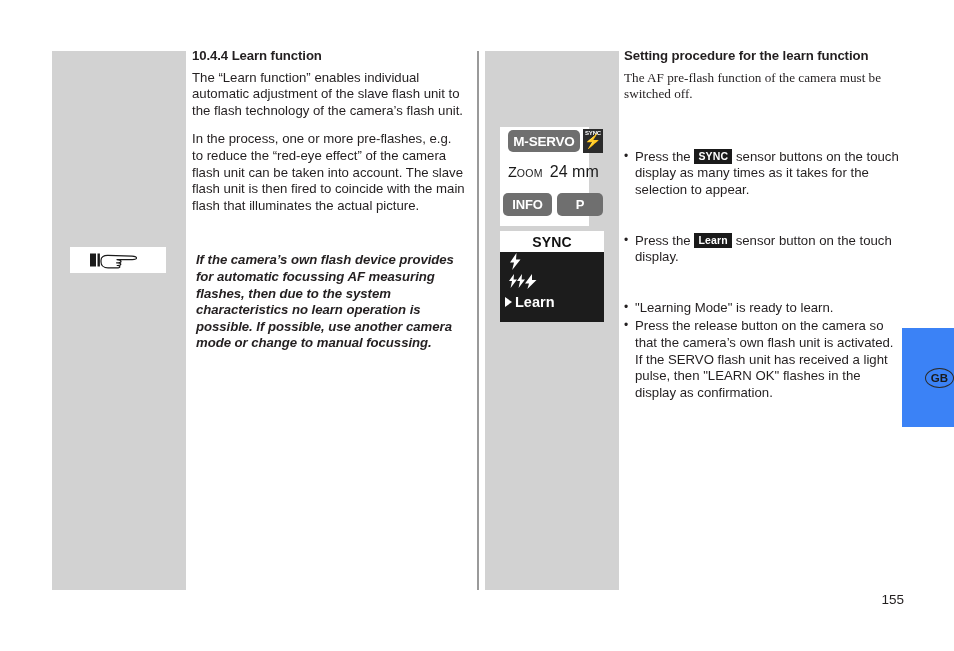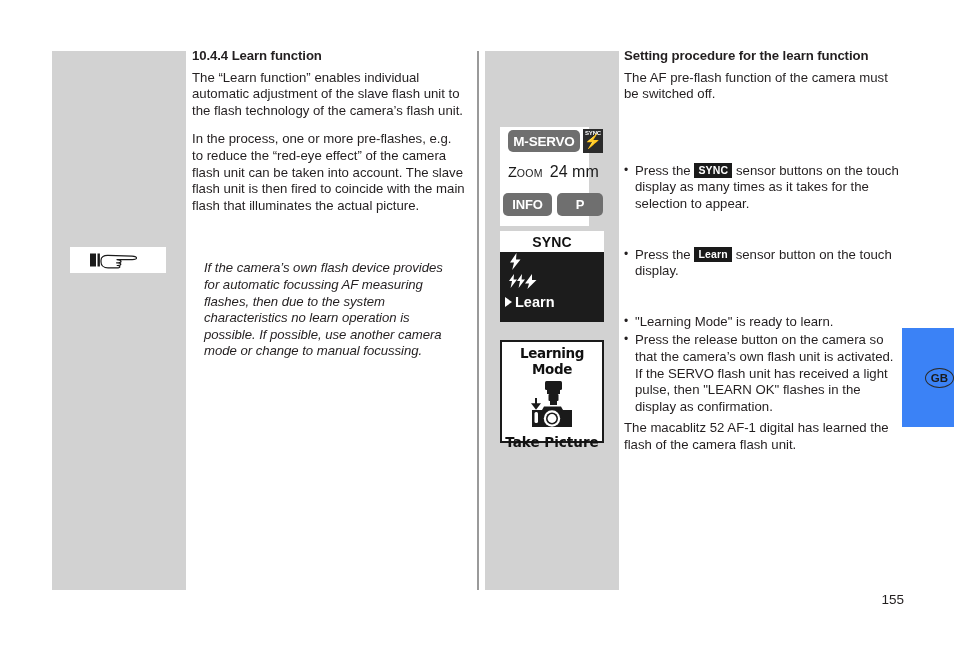--- a/index.html
+++ b/index.html
@@ -50,25 +50,25 @@
 
   .h-sub {
     font-weight: bold;
     font-size: 13.2px;
     margin: 0 0 5px 0;
     letter-spacing: -0.1px;
   }
   .para {
     margin: 0 0 12px 0;
   }
-  .para.tight { margin-bottom: 18px; }
+  .para.tight { margin-bottom: 4px; font-family: Liberation Serif, serif; }
   .note {
-    font-weight: normal;
+    font-weight: bold;
     font-style: italic;
-    margin: 12px;
+    margin: 4px;
     letter-spacing: -0.05px;
   }
 
   
   .bullets { margin: 0; padding: 0; list-style: none; }
   .bullets li {
     position: relative;
     padding-left: 11px;
     margin-bottom: 0;
   }
@@ -302,44 +302,20 @@
           <path d="M24 0 L17 9.5 L21 9.5 L19.4 15 L28.5 6 L24 6 Z" fill="#ffffff"></path>
         </svg>
       </div>
       <div class="sync-item" id="sync-item-3">
         <span class="caret"></span>
         <span>Learn</span>
       </div>
     </div>
   </div>
 
-  <div id="disp-learn" class="display">
-    <div id="learn-title">Learning Mode</div>
-    <div id="learn-art">
-      <svg width="58" height="52" viewBox="0 0 58 52">
-
-        <rect x="22" y="1" width="17" height="9" rx="1.5" fill="#1a1a1a"></rect>
-        <rect x="24" y="10" width="13" height="4" fill="#1a1a1a"></rect>
-        <rect x="25.5" y="14" width="10" height="7" rx="1" fill="#1a1a1a"></rect>
-
-        <rect x="27" y="21" width="7" height="4" fill="#1a1a1a"></rect>
-
-        <path d="M13 18 L13 27 M10 24.2 L13 28.2 L16 24.2 Z" stroke="#1a1a1a" stroke-width="2" fill="#1a1a1a"></path>
-
-        <path d="M9 30 L19 30 L21 26.5 L38 26.5 L40 30 L49 30 L49 47 L9 47 Z" fill="#1a1a1a"></path>
-
-        <circle cx="29" cy="38.5" r="8.2" fill="#ffffff"></circle>
-        <circle cx="29" cy="38.5" r="6" fill="#1a1a1a"></circle>
-        <circle cx="29" cy="38.5" r="4.4" fill="#ffffff"></circle>
-
-        <rect x="11.5" y="32" width="3.5" height="11" rx="1.5" fill="#ffffff"></rect>
-      </svg>
-    </div>
-    <div id="learn-footer">Take Picture</div>
-  </div>
 
   <div id="col-right" class="textcol">
     <p class="h-sub">Setting procedure for the learn function</p>
     <p class="para tight">The AF pre-flash function of the camera must be switched off.</p>
 
     <div class="gap-lg"></div>
 
     <ul class="bullets">
       <li>
         <span>Press the </span><span class="keybadge">SYNC</span><span> sensor buttons on the touch display as many times as it takes for the selection to appear.</span>
@@ -362,21 +338,20 @@
       </li>
     </ul>
 
     <ul class="bullets" style="margin-top:2px;">
       <li>
         <span>Press the release button on the camera so that the camera’s own flash unit is activated.</span><br>
         <span>If the SERVO flash unit has received a light pulse, then "LEARN OK" flashes in the display as confirmation.</span>
       </li>
     </ul>
 
-    <p class="para" style="margin-top:5px;">The macablitz 52 AF-1 digital has learned the flash of the camera flash unit.</p>
   </div>
 
   <div id="lang-tab">
     <div id="lang-oval">GB</div>
   </div>
 
   <div id="page-number">155</div>
 
 </div>
 

